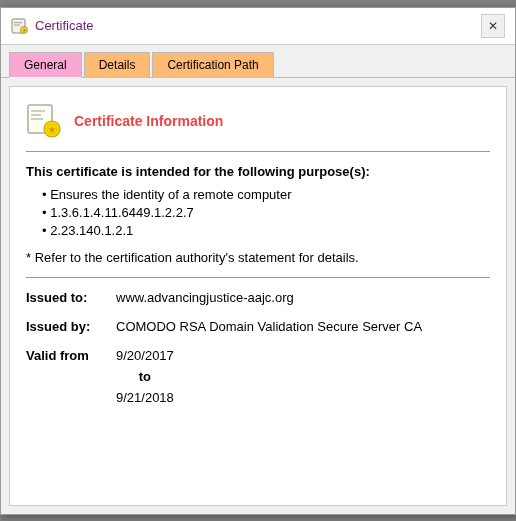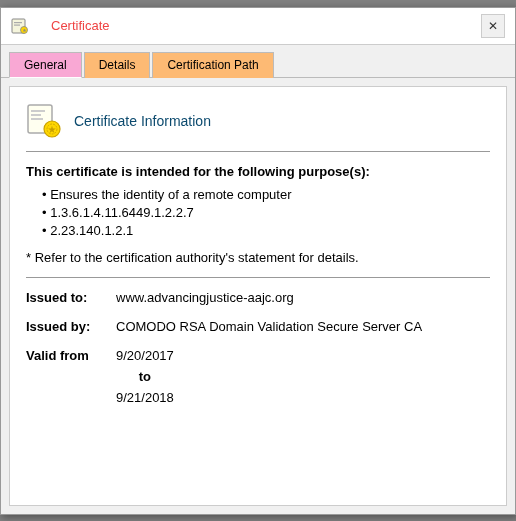--- a/index.html
+++ b/index.html
@@ -36,22 +36,21 @@
       gap: 6px;
     }
 
     .title-icon {
       width: 18px;
       height: 18px;
     }
 
     .title-text {
       font-size: 13px;
-      color: #ef4444;
-      margin-left: 16px;
+      color: #701a75;
     }
 
     .close-btn {
       width: 24px;
       height: 24px;
       border: 1px solid #ccc;
       background: #f0f0f0;
       cursor: pointer;
       display: flex;
       align-items: center;
@@ -102,22 +101,22 @@
 
     .cert-icon {
       width: 36px;
       height: 36px;
       position: relative;
       flex-shrink: 0;
     }
 
     .cert-header-title {
       font-size: 14px;
-      font-weight: normal;
-      color: #0c4a6e;
+      font-weight: bold;
+      color: #ef4444;
     }
 
     .divider {
       border: none;
       border-top: 1px solid #999;
       margin: 8px 0 12px 0;
     }
 
     .purpose-title {
       font-weight: bold;

